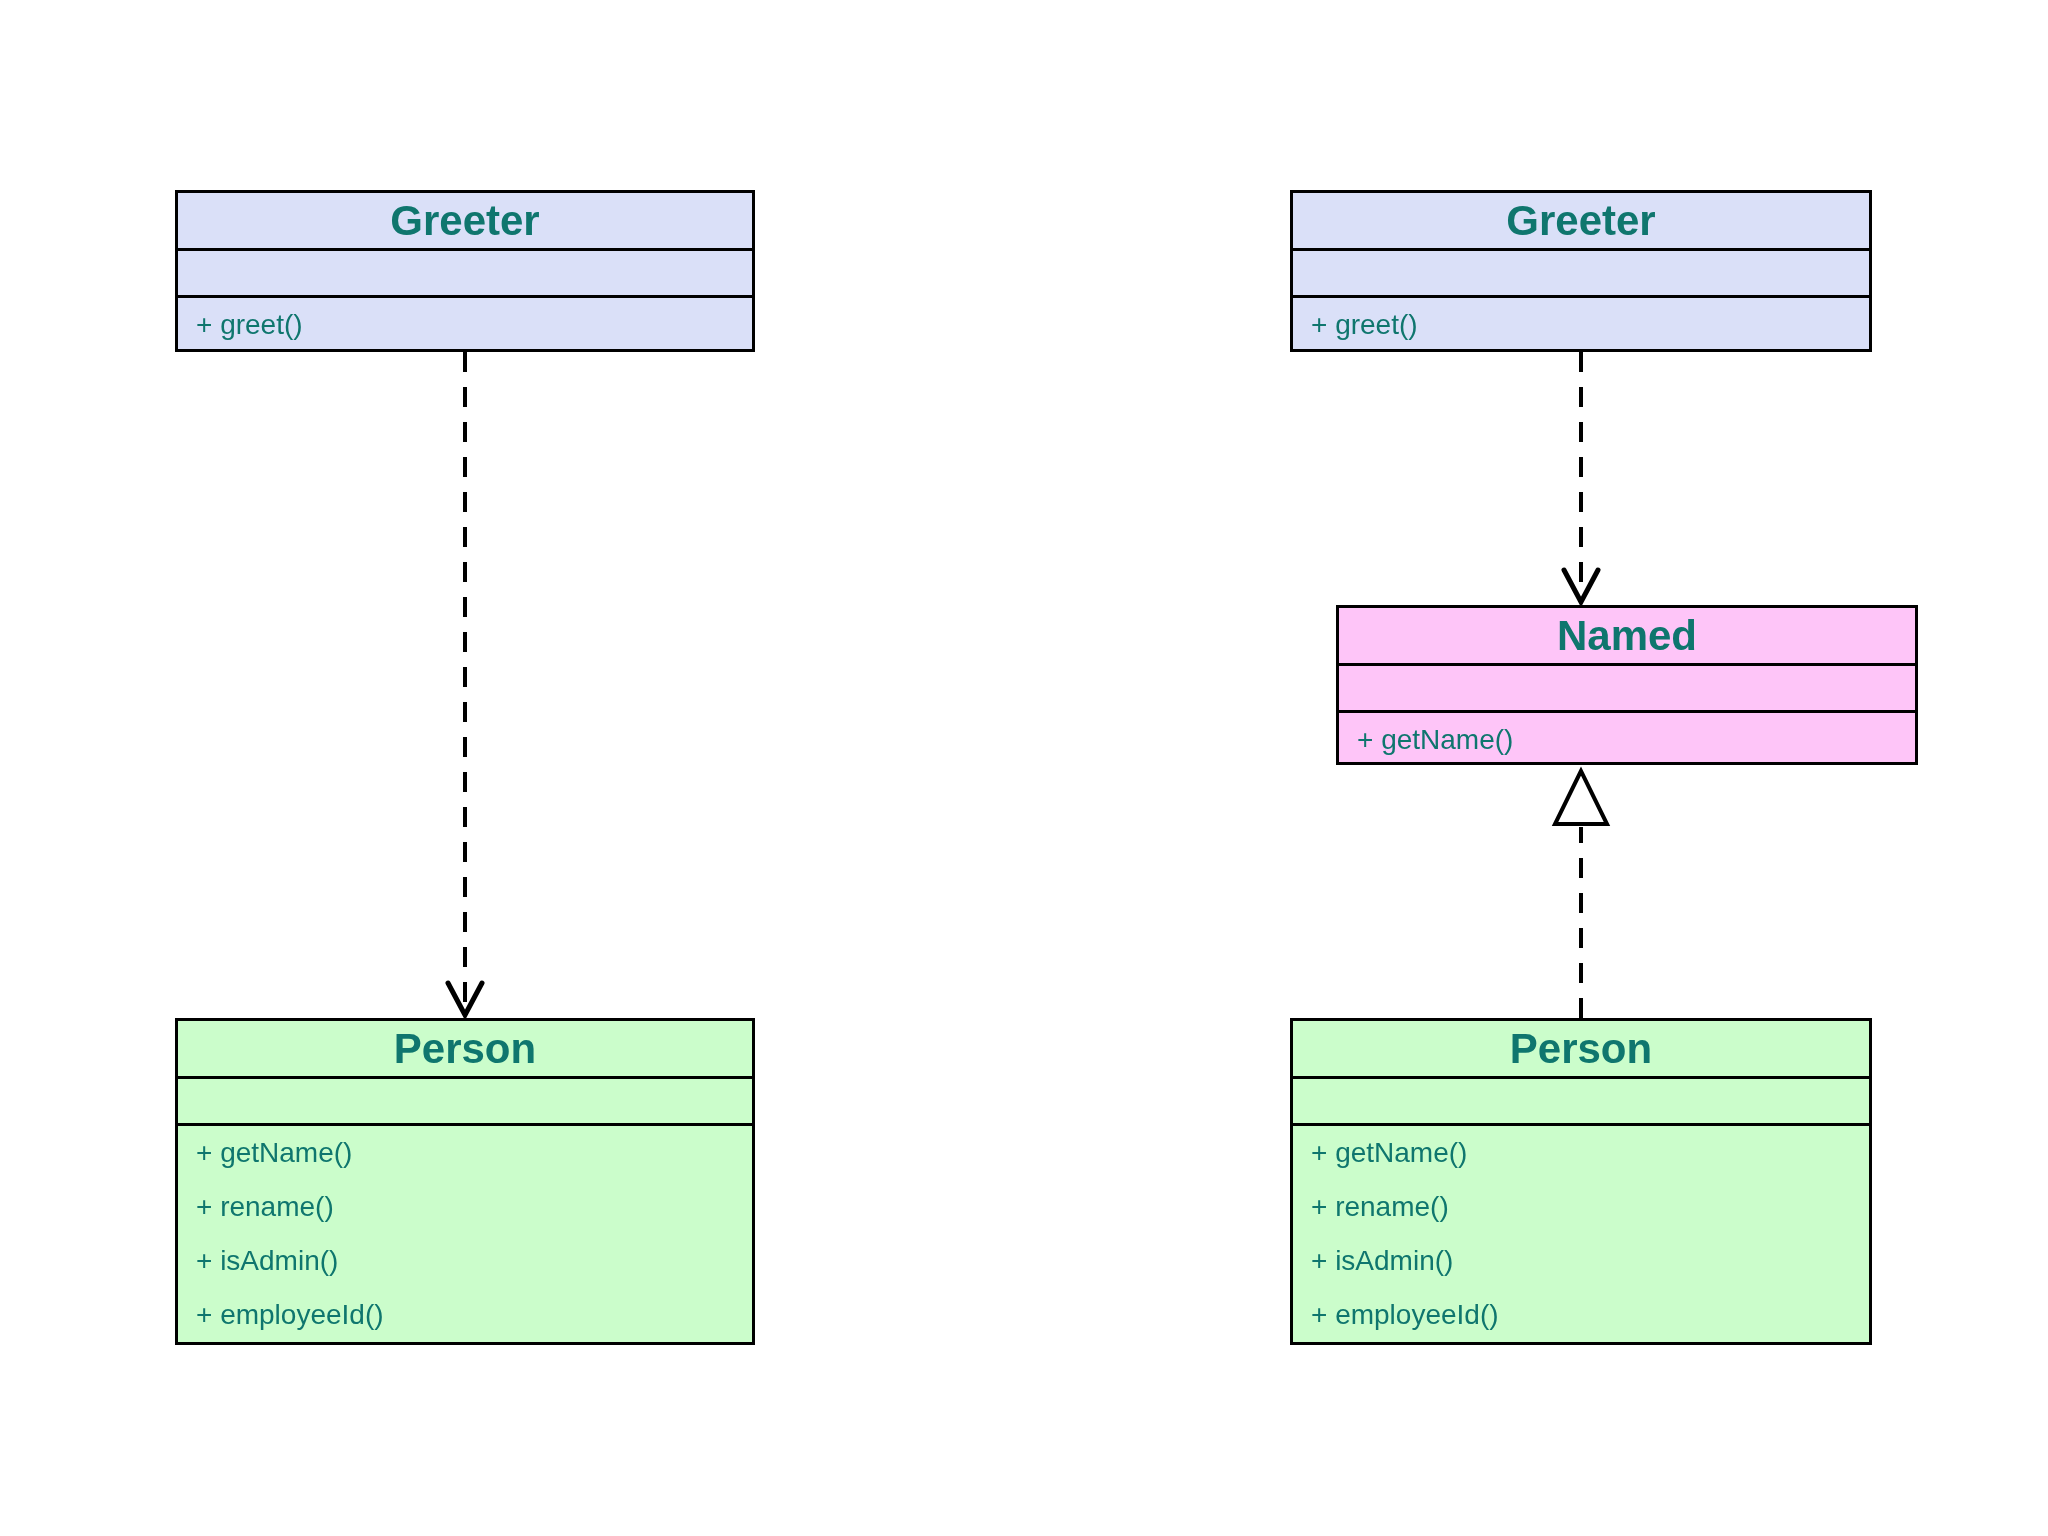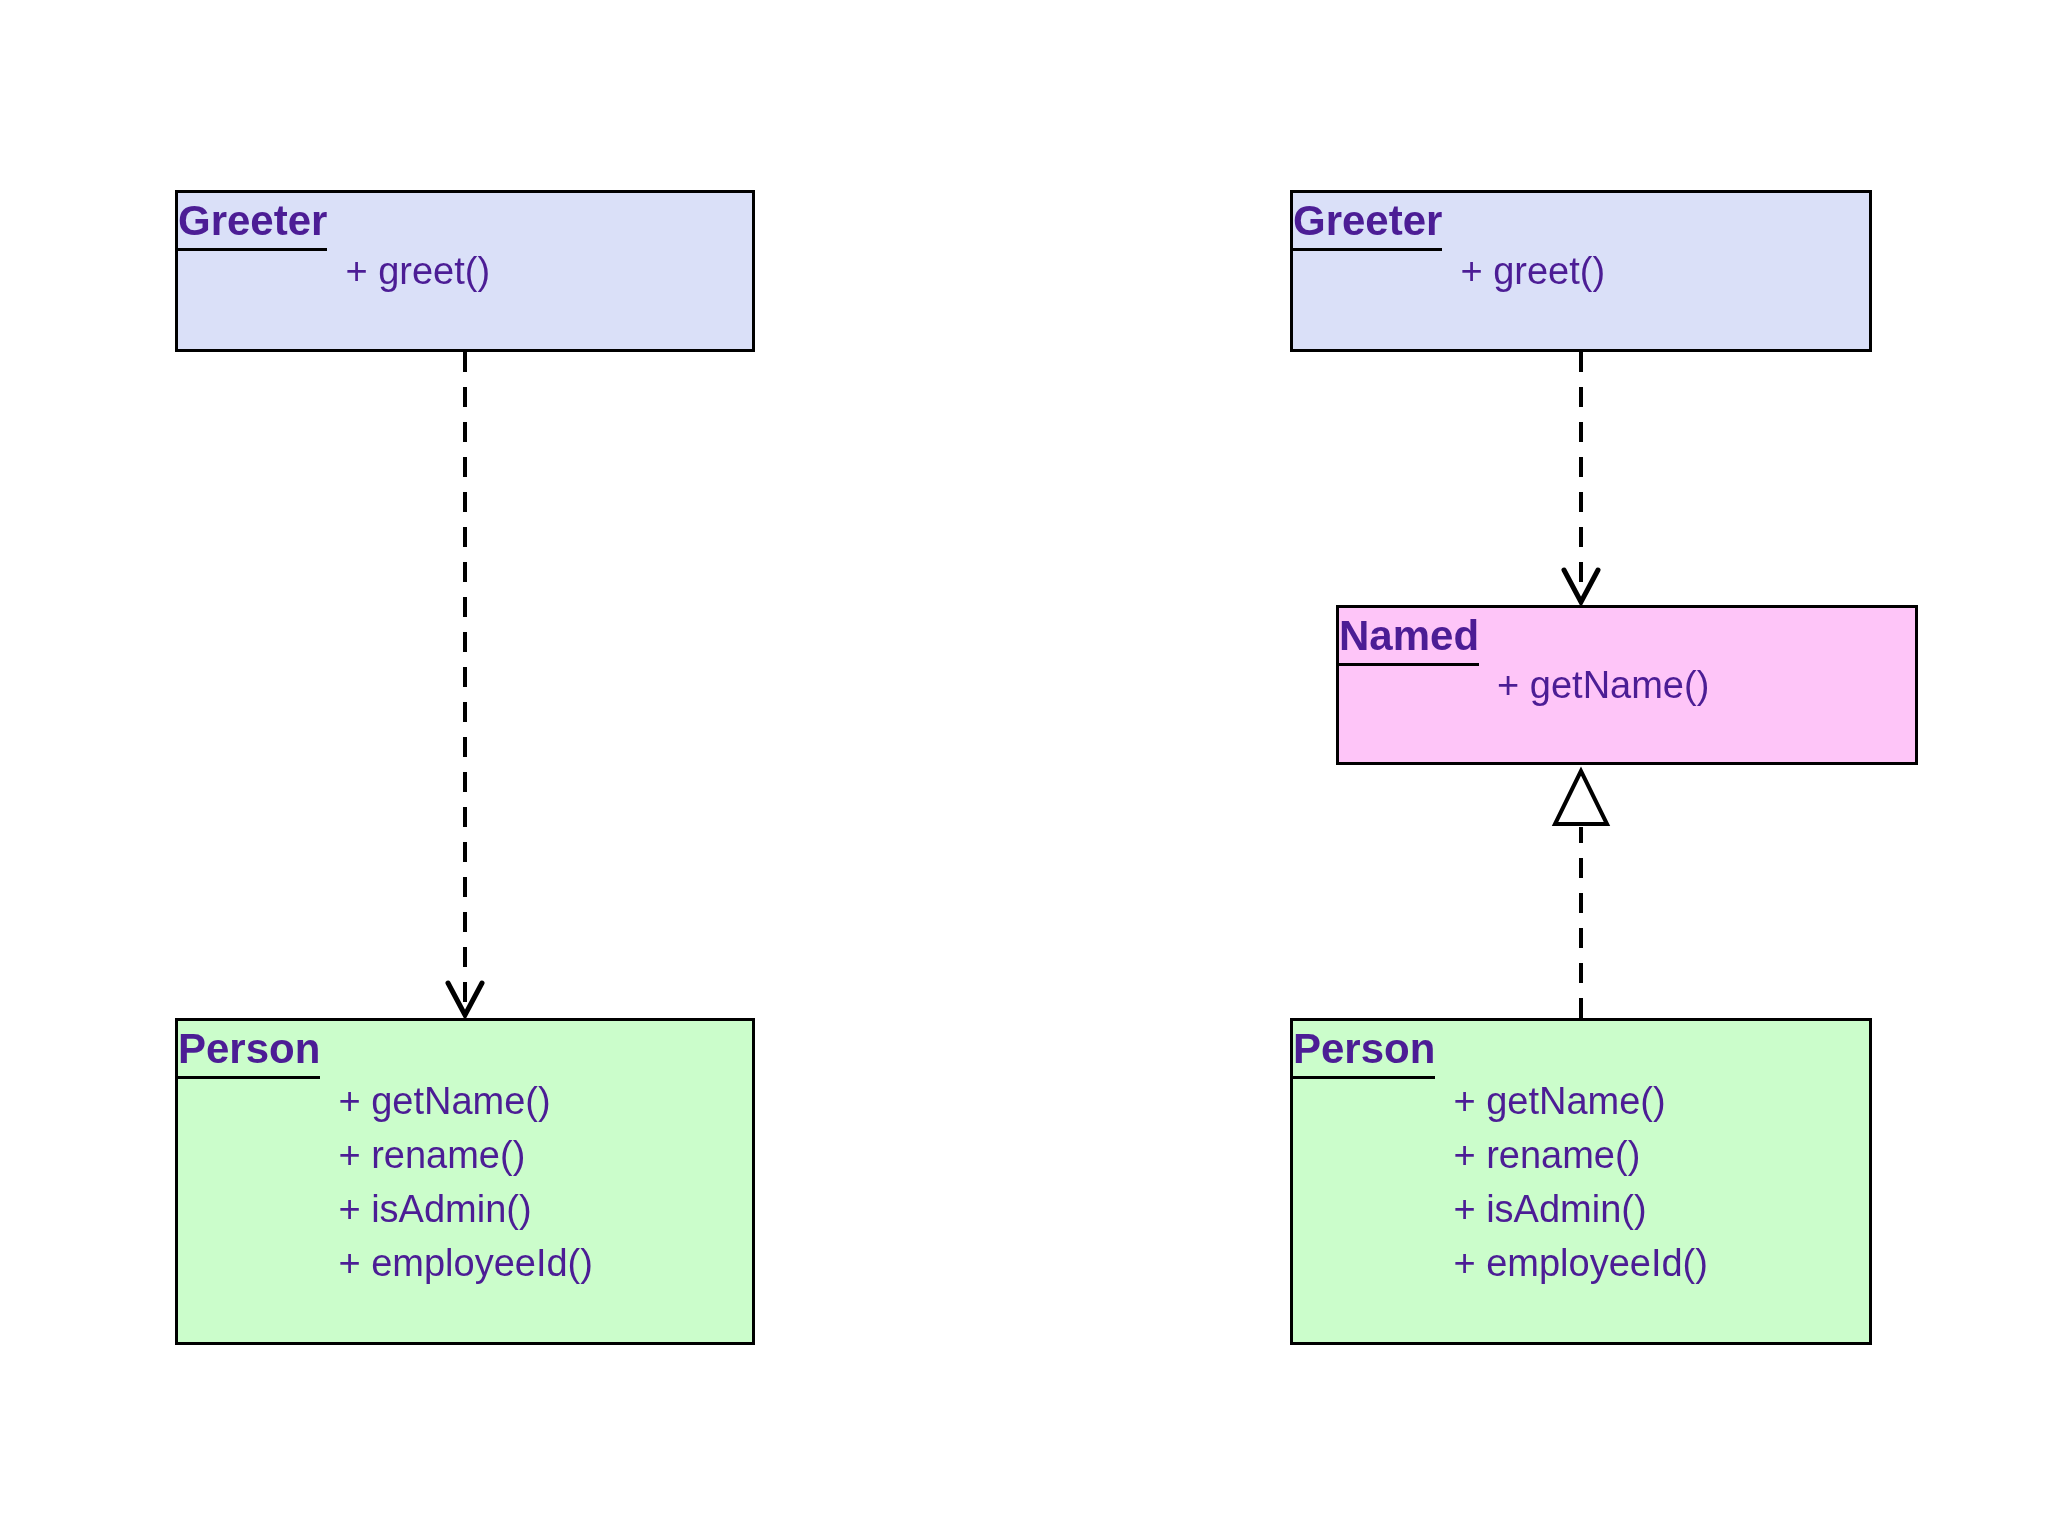--- a/index.html
+++ b/index.html
@@ -43,22 +43,22 @@
     fill: #ffffff;
     stroke: #000000;
     stroke-width: 4;
     stroke-linejoin: miter;
   }
   .uml-class {
     position: absolute;
     box-sizing: border-box;
     border: 3px solid #000000;
     display: flex;
-    flex-direction: row;
-    color: #4c1d95;
+    flex-direction: column;
+    color: #0f766e;
   }
   .uml-title {
     flex: 0 0 auto;
     height: 55px;
     line-height: 55px;
     border-bottom: 3px solid #000000;
     font-size: 42px;
     font-weight: bold;
     text-align: center;
     white-space: nowrap;
@@ -68,21 +68,21 @@
     flex: 0 0 auto;
     height: 44px;
     border-bottom: 3px solid #000000;
   }
   .uml-methods {
     flex: 1 1 auto;
     display: flex;
     flex-direction: column;
     justify-content: center;
     padding-left: 18px;
-    font-size: 38px;
+    font-size: 28px;
   }
   .uml-methods .m {
     line-height: 54px;
     white-space: nowrap;
   }
 </style>
 </head>
 <body>
 
 <div id="canvas">

